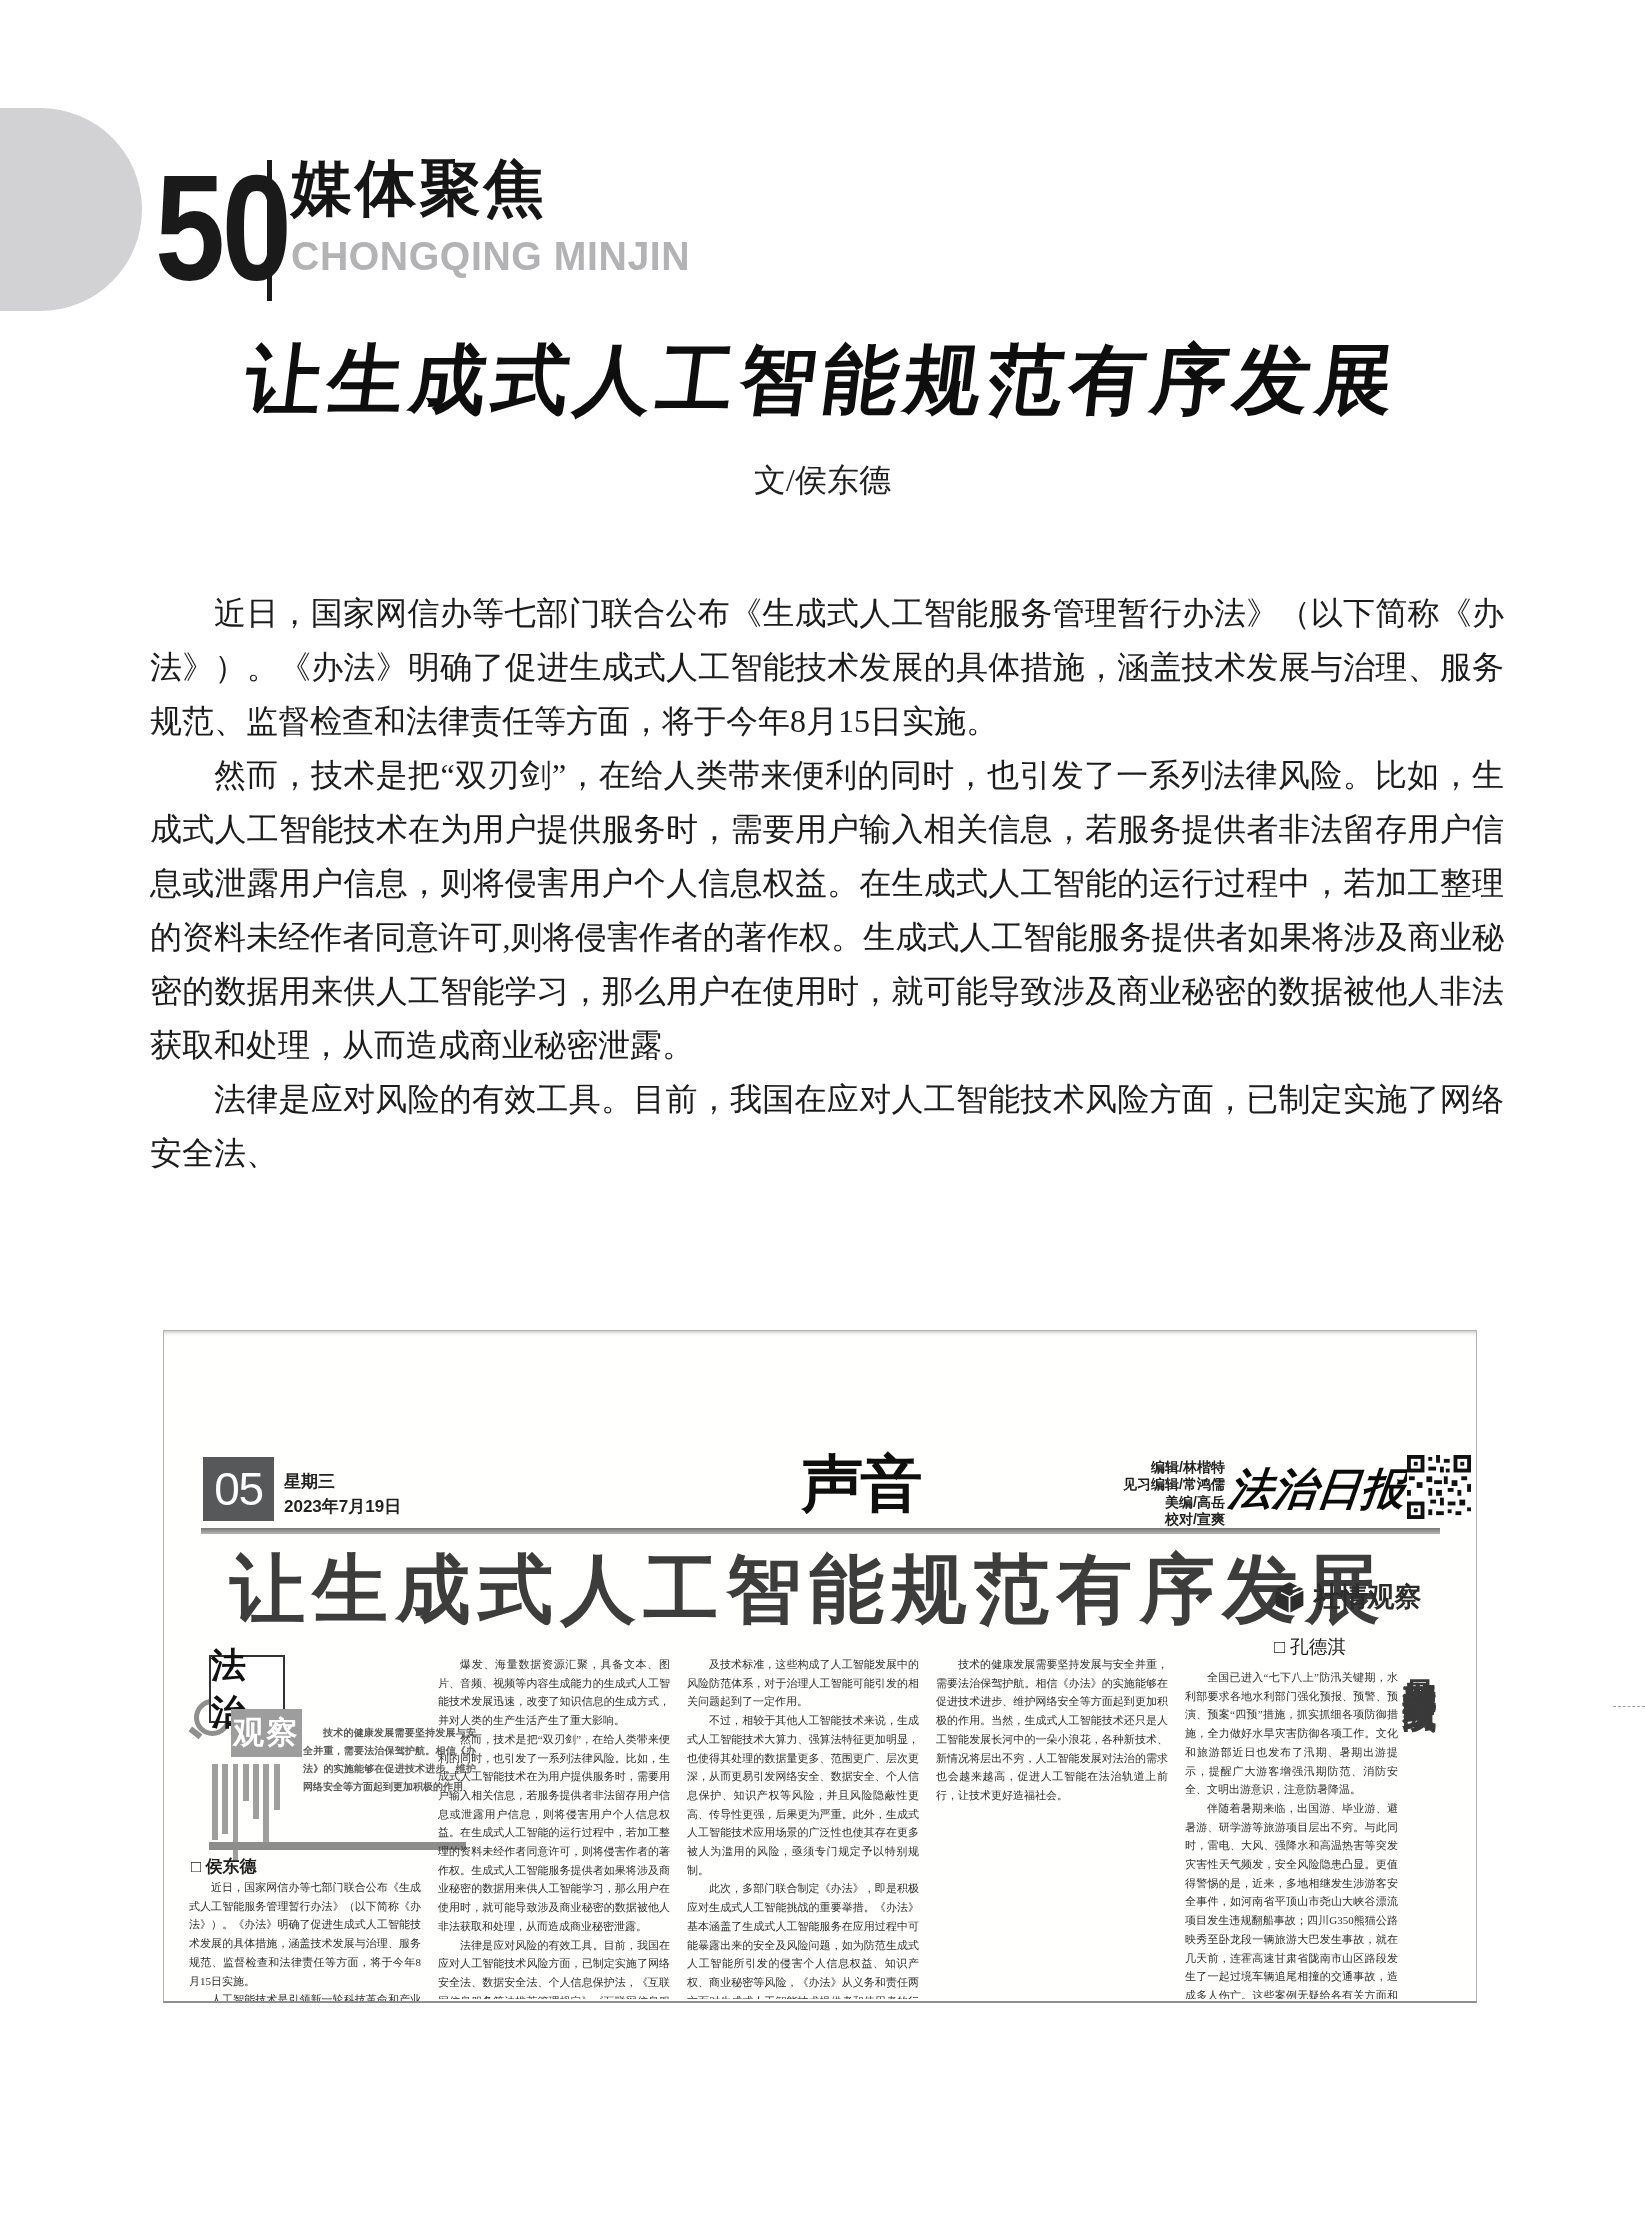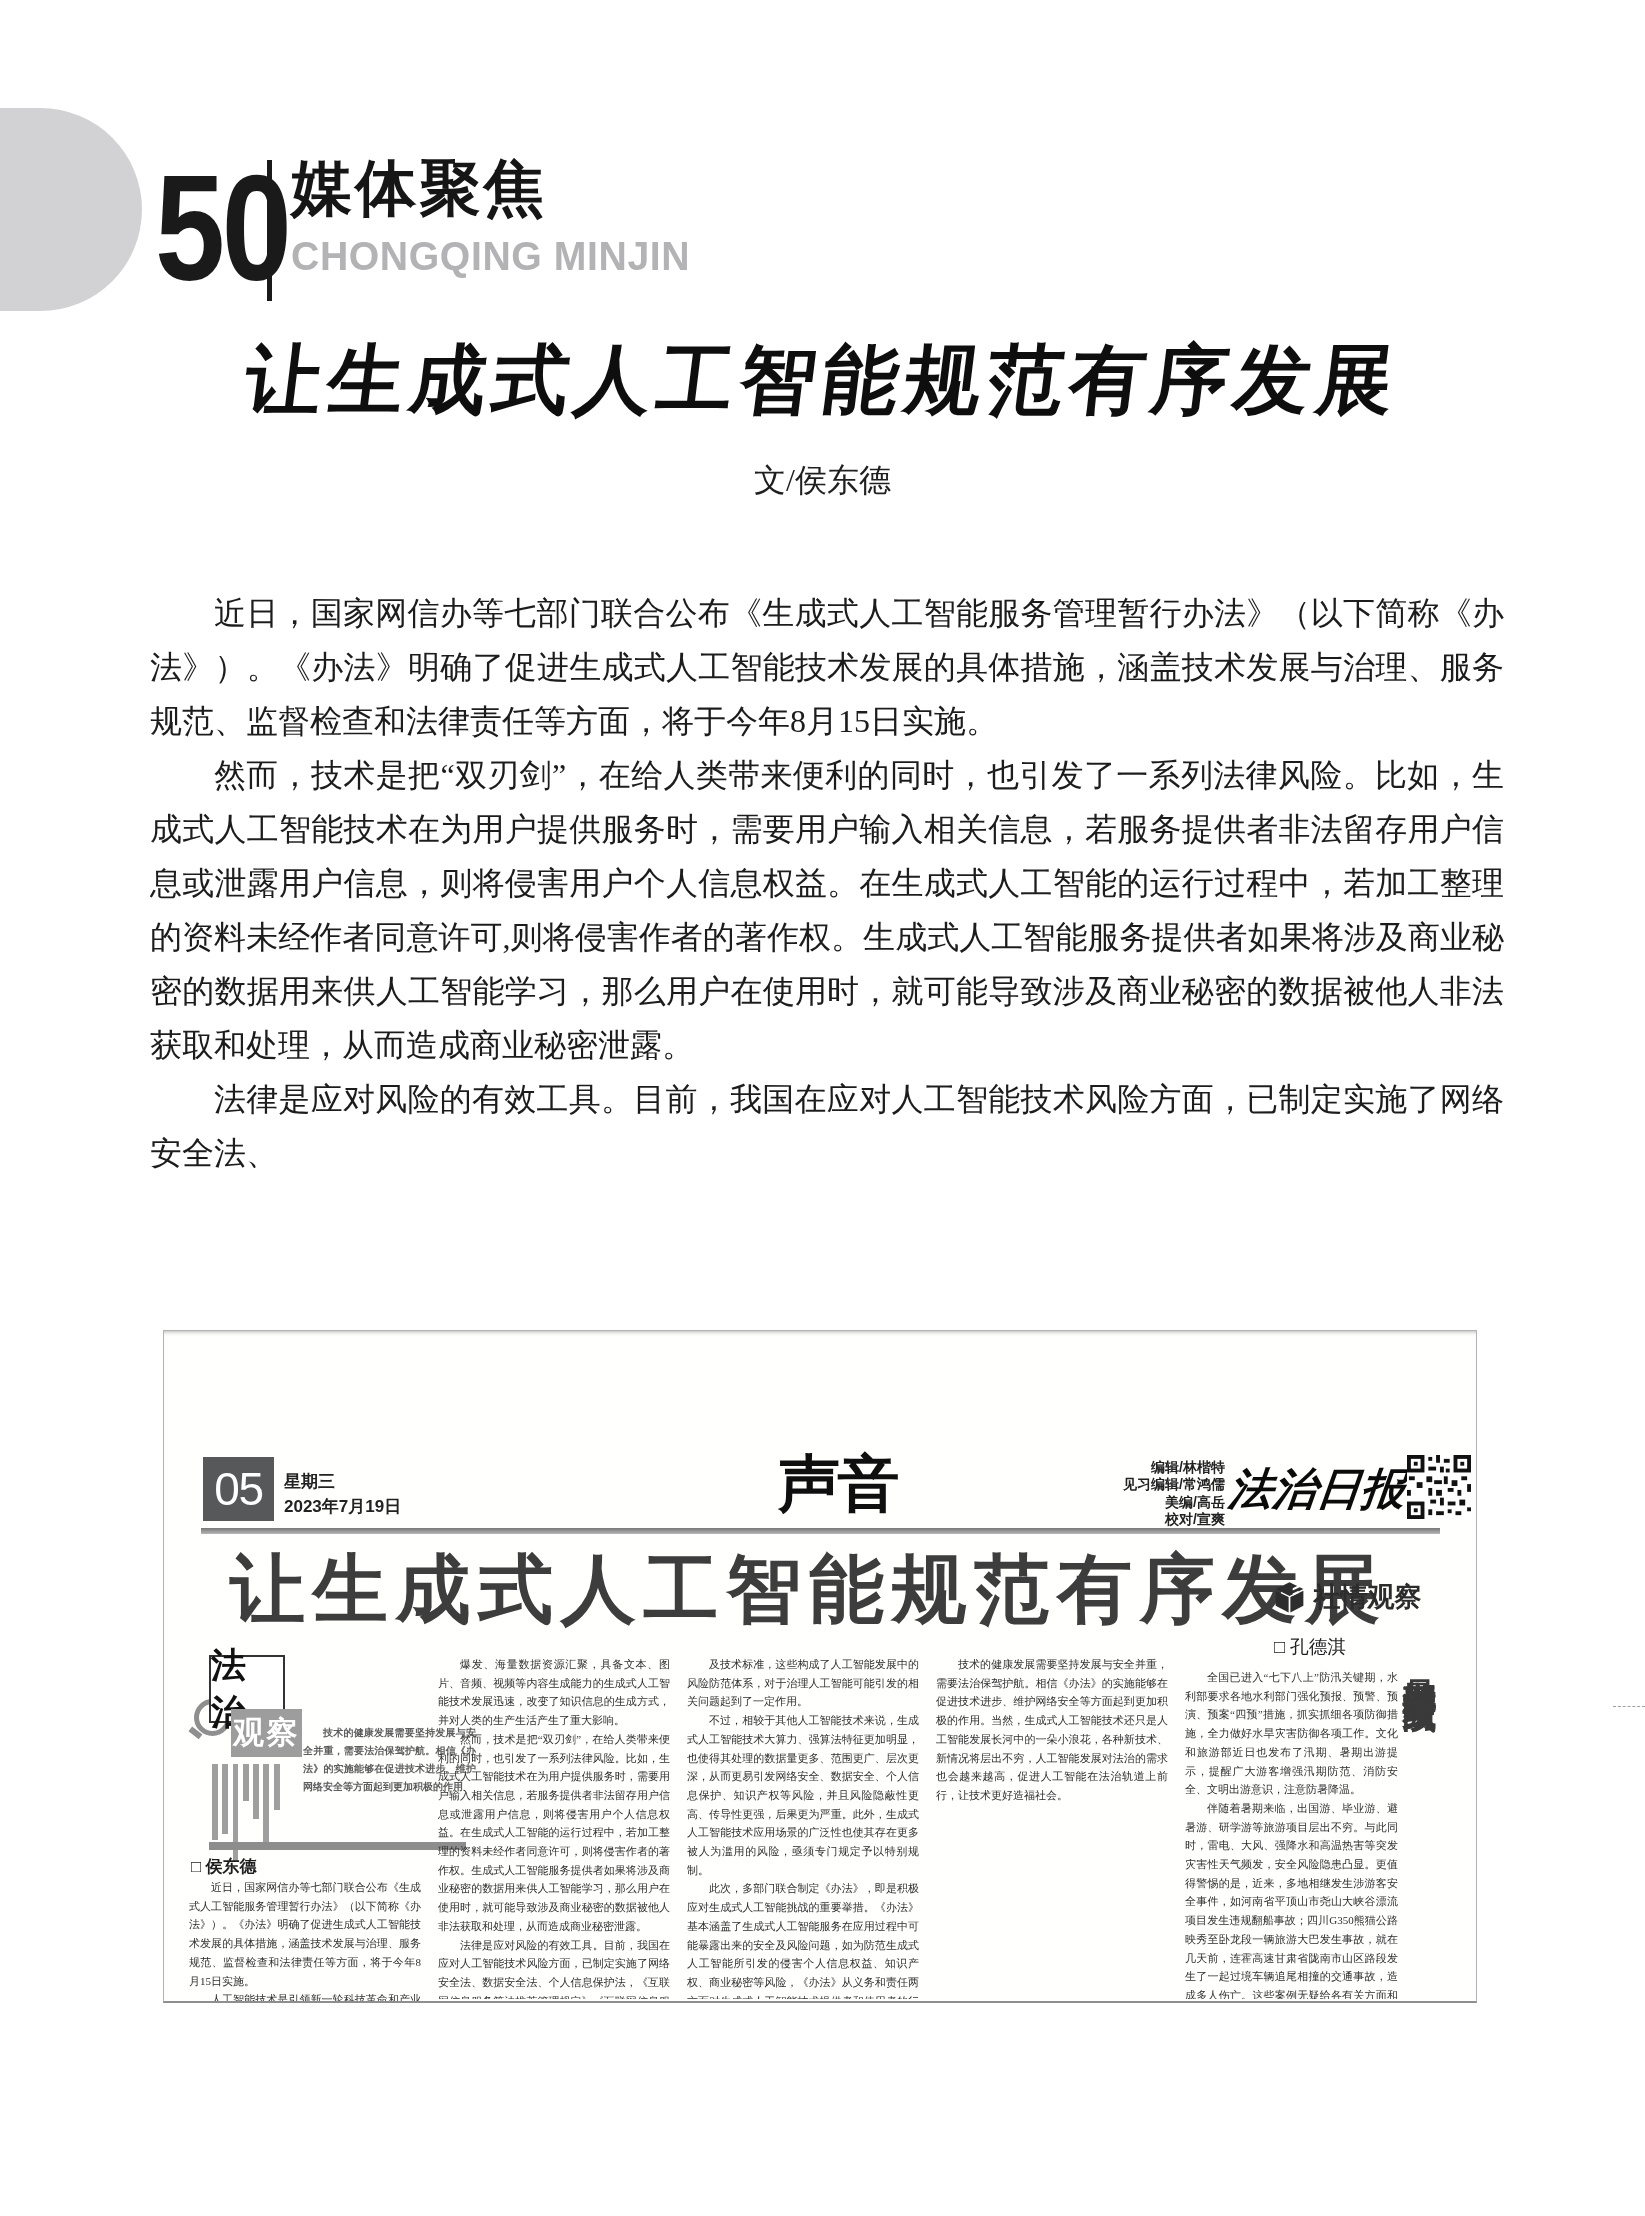--- a/index.html
+++ b/index.html
@@ -26,21 +26,21 @@
 
   
   .clip{left:163px;top:1330px;width:1314px;height:673px;background:#fffffe;box-sizing:border-box;
         border:1.3px solid #b3b3b3;border-bottom:2.6px solid #8e8e8e;overflow:hidden;
         box-shadow:inset 0 4.5px 5.8px -4.5px rgba(0,0,0,.4);}
   .clip .abs{position:absolute;}
   .np-badge{left:39px;top:126px;width:71px;height:64px;background:#57585a;color:#fff;font-size:46px;font-weight:400;
             display:flex;align-items:center;justify-content:center;letter-spacing:-1.3px;}
   .np-weekday{left:120px;top:139px;font-size:17px;font-weight:700;color:#222;}
   .np-date{left:120px;top:164px;font-size:17px;font-weight:700;color:#222;}
-  .np-section{left:614px;top:119px;width:142px;text-align:left;font-size:62px;line-height:67px;font-weight:800;
+  .np-section{left:614px;top:119px;width:142px;text-align:right;font-size:62px;line-height:67px;font-weight:800;
               letter-spacing:-2.6px;color:#0f0f0f;}
   .np-credits{left:877px;top:128px;width:184px;text-align:right;font-size:14px;line-height:17.4px;font-weight:700;color:#222;}
   .np-masthead{left:1065px;top:129px;font-size:44px;font-weight:700;font-style:italic;font-family:"DejaVu Serif",serif;
                letter-spacing:0;color:#0b0b0b;transform:skewX(-6deg);}
   .np-qr{left:1243px;top:124px;width:64px;height:64px;}
   .np-rule{left:37px;top:197px;width:1239px;height:5.8px;background:linear-gradient(#767676,#b7b7b7);}
   .np-headline{left:66px;top:218px;font-size:75px;line-height:81px;font-weight:700;letter-spacing:7.7px;color:#3d3d3d;}
   .observer{left:1108px;top:248px;display:flex;align-items:flex-end;gap:6.4px;}
   .observer-label{font-size:27px;font-weight:700;color:#2c2c2c;}
   .observer-author{left:1110px;top:303px;font-size:18.7px;color:#1f1f1f;font-family:"Liberation Serif",serif;}

